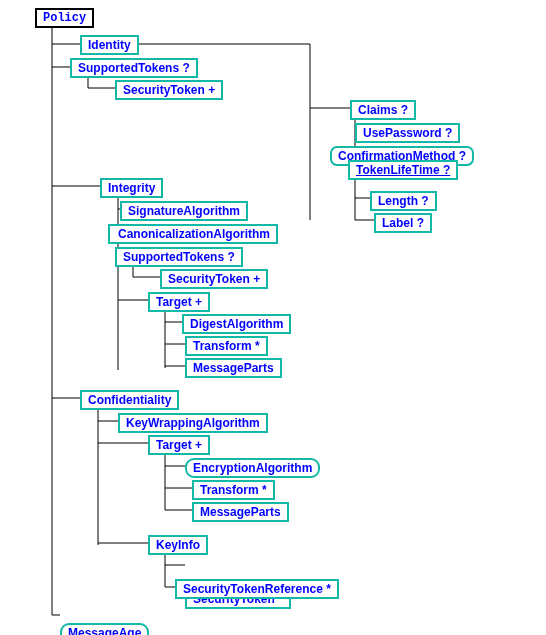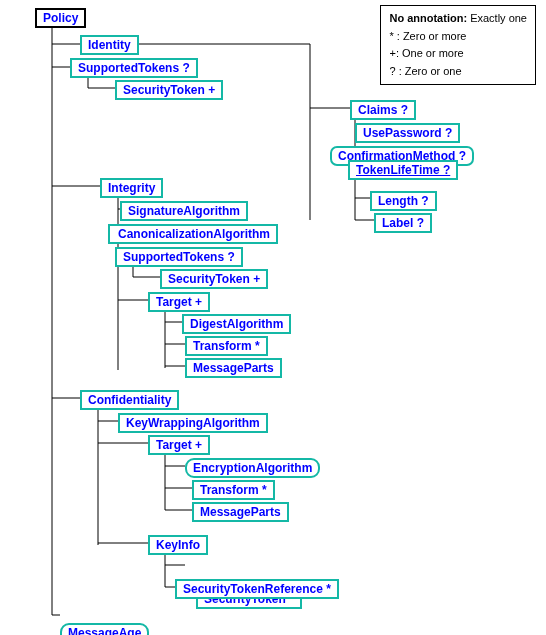--- a/index.html
+++ b/index.html
@@ -23,20 +23,21 @@
       border: 2px solid #14b8a6;
       background: white;
       padding: 1px 6px;
       white-space: nowrap;
       color: blue;
       font-weight: bold;
       font-size: 12px;
     }
     .node.bold-border {
       border: 2px solid black;
+      font-family: Liberation Mono, monospace;
     }
     svg.lines {
       position: absolute;
       top: 0; left: 0;
       width: 546px;
       height: 635px;
       pointer-events: none;
     }
     .legend {
       position: absolute;
@@ -116,27 +117,20 @@
 
     <line x1="98" y1="543" x2="148" y2="543" stroke="black" stroke-width="1"></line>
 
     <line x1="165" y1="553" x2="165" y2="587" stroke="black" stroke-width="1"></line>
     <line x1="165" y1="565" x2="185" y2="565" stroke="black" stroke-width="1"></line>
     <line x1="165" y1="587" x2="175" y2="587" stroke="black" stroke-width="1"></line>
 
     <line x1="52" y1="615" x2="60" y2="615" stroke="black" stroke-width="1"></line>
   </svg>
 
-  <div class="legend">
-    <span class="title">No annotation:</span>
-    <span> Exactly one</span><br>
-    <span>* : Zero or more</span><br>
-    <span>+:  One or more</span><br>
-    <span>? :  Zero or one</span>
-  </div>
 
   <div id="nodes-container">
       <div class="node bold-border" style="left: 35px; top: 8px;">Policy</div>
       <div class="node" style="left: 80px; top: 35px;">Identity</div>
       <div class="node" style="left: 70px; top: 58px;">SupportedTokens ?</div>
       <div class="node" style="left: 115px; top: 80px;">SecurityToken +</div>
       <div class="node" style="left: 350px; top: 100px;">Claims ?</div>
       <div class="node" style="left: 355px; top: 123px;">UsePassword ?</div>
       <div class="node" style="left: 330px; top: 146px; border-radius: 7px;">ConfirmationMethod ?</div>
       <div class="node" style="left: 348px; top: 160px; text-decoration: underline;">TokenLifeTime ?</div>
@@ -151,18 +145,18 @@
       <div class="node" style="left: 182px; top: 314px;">DigestAlgorithm</div>
       <div class="node" style="left: 185px; top: 336px;">Transform *</div>
       <div class="node" style="left: 185px; top: 358px;">MessageParts</div>
       <div class="node" style="left: 80px; top: 390px;">Confidentiality</div>
       <div class="node" style="left: 118px; top: 413px;">KeyWrappingAlgorithm</div>
       <div class="node" style="left: 148px; top: 435px;">Target +</div>
       <div class="node" style="left: 185px; top: 458px; border-radius: 9px;">EncryptionAlgorithm</div>
       <div class="node" style="left: 192px; top: 480px;">Transform *</div>
       <div class="node" style="left: 192px; top: 502px;">MessageParts</div>
       <div class="node" style="left: 148px; top: 535px;">KeyInfo</div>
-      <div class="node" style="left: 185px; top: 589px; margin-left: 11px;">SecurityToken *</div>
+      <div class="node" style="left: 185px; top: 589px;">SecurityToken *</div>
       <div class="node" style="left: 175px; top: 579px;">SecurityTokenReference *</div>
       <div class="node" style="left: 60px; top: 623px; border-radius: 9px;">MessageAge</div>
     </div>
 
 </div>
 
 </body></html>

